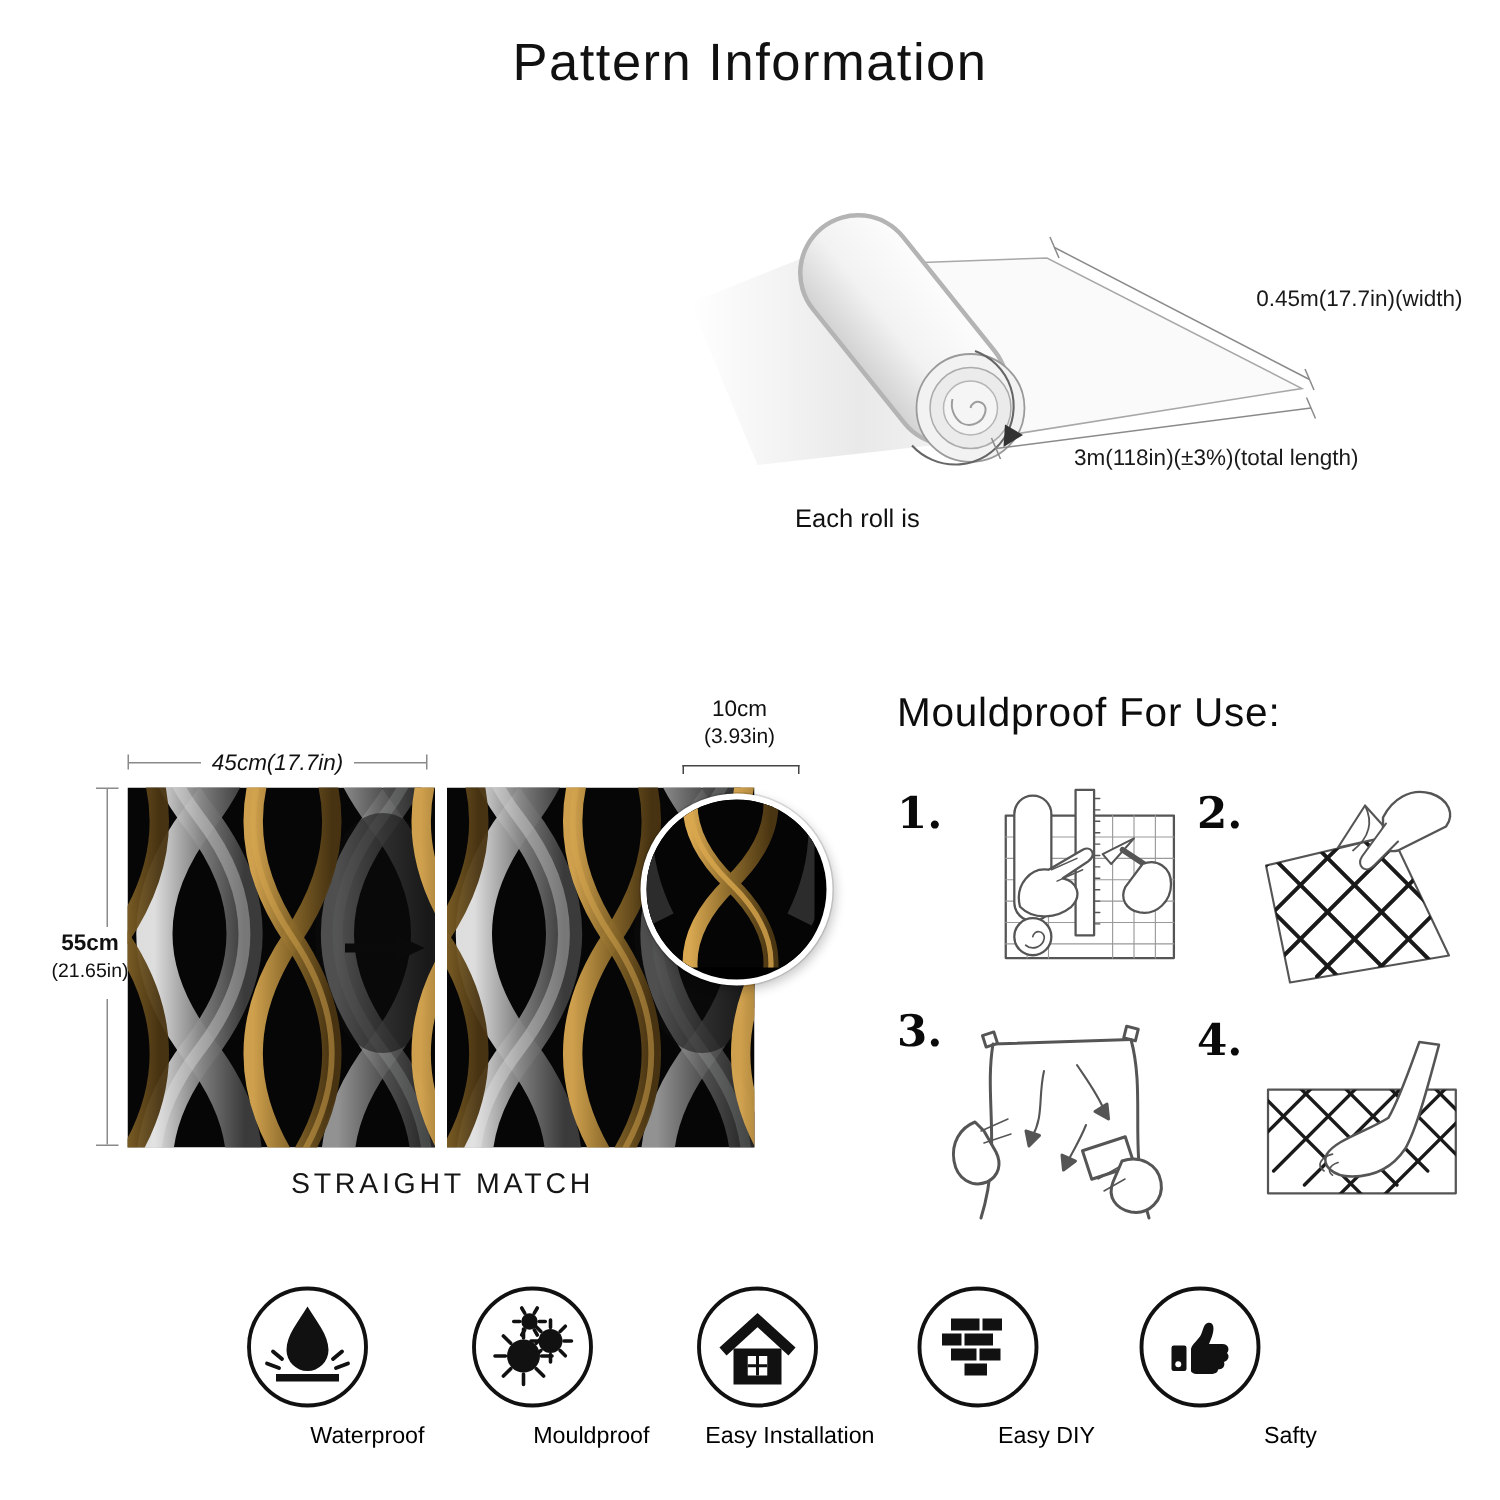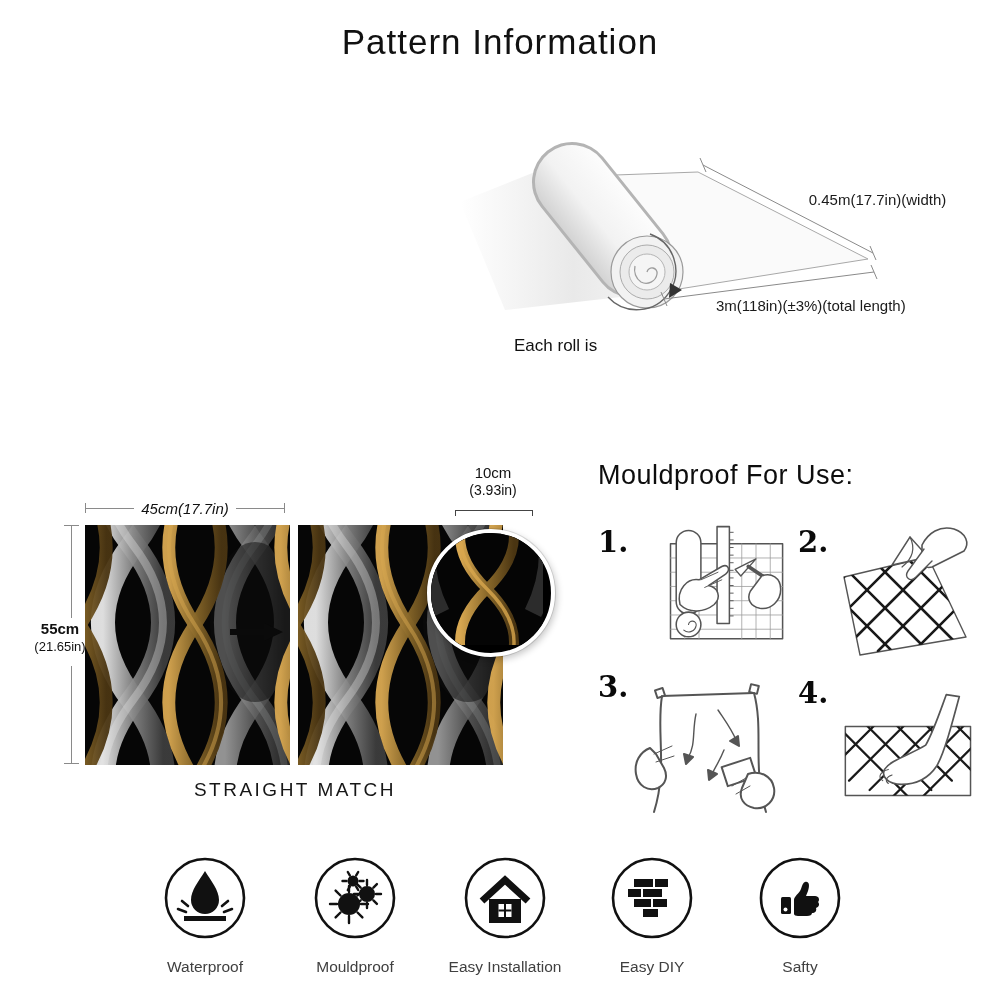--- a/index.html
+++ b/index.html
@@ -1,21 +1,21 @@
 <!DOCTYPE html>
 <html><head>
 <meta charset="utf-8">
 <style>
   html,body{margin:0;padding:0;background:#fff;}
   #canvas{position:relative;width:1000px;height:1000px;background:#fff;overflow:hidden;
           font-family:"Liberation Sans",sans-serif;color:#111;}
   .abs{position:absolute;}
   .page-title{left:0;top:22px;width:1000px;text-align:center;font-size:35px;font-weight:normal;letter-spacing:1px;}
   .dim-text{font-size:15px;color:#1a1a1a;white-space:nowrap;}
-  .roll-info-1{left:514px;top:336px;font-size:17px;}
+  .roll-info-1{left:530px;top:336px;font-size:17px;}
   .roll-info-2{left:530px;top:362px;font-size:16px;}
   
   .panel{left:85px;top:525px;width:205px;height:240px;}
   .panel2{left:298px;top:525px;width:205px;height:240px;}
   .vline{width:0;border-left:1px solid #8a8a8a;left:71px;}
   .htick{height:0;border-top:1px solid #8a8a8a;width:15px;left:64px;}
   .h-label{left:14px;top:620px;width:92px;text-align:center;line-height:1.25;}
   .h-label .l1{font-size:15px;font-weight:bold;}
   .h-label .l2{font-size:13px;}
   .w-bracket{left:85px;top:500px;width:200px;height:16px;display:flex;align-items:center;}
@@ -31,21 +31,21 @@
                 border:4px solid #fff;background:#000;overflow:hidden;z-index:6;
                 box-shadow:0 0 0 1px rgba(0,0,0,.12), 2px 3px 7px rgba(0,0,0,.22);}
   .match-label{left:85px;top:779px;width:420px;text-align:center;font-size:19px;letter-spacing:2.5px;color:#161616;}
   .pattern-arrow{left:230px;top:623px;z-index:3;}
   
   .instr-heading{left:598px;top:460px;font-size:27px;letter-spacing:.5px;color:#0d0d0d;}
   .step-num{font-family:"DejaVu Serif",serif;font-weight:bold;font-size:29px;color:#0a0a0a;}
   .lineart{stroke:#555;stroke-width:2;fill:none;stroke-linecap:round;stroke-linejoin:round;}
   
   .feature{width:156px;text-align:center;}
-  .feature .cap{font-size:15.5px;margin-top:14px;color:#404040;}
+  .feature .cap{font-size:15.5px;margin-top:4px;color:#000000;text-align:right;}
 </style>
 </head>
 <body>
 
 <div id="canvas">
 
   <svg width="0" height="0" style="position:absolute" aria-hidden="true">
     <defs>
       <linearGradient id="gSilver" x1="0" y1="0" x2="1" y2="0">
         <stop offset="0" stop-color="#f0f0f0"></stop>
@@ -110,21 +110,21 @@
     <polygon points="232,168 219,176 220,161" fill="#333"></polygon>
 
     <line x1="253" y1="43" x2="423" y2="131" stroke="#8a8a8a" stroke-width="1"></line>
     <line x1="250" y1="36" x2="256" y2="50" stroke="#8a8a8a" stroke-width="1"></line>
     <line x1="420" y1="124" x2="426" y2="138" stroke="#8a8a8a" stroke-width="1"></line>
 
     <line x1="214" y1="177" x2="424" y2="150" stroke="#8a8a8a" stroke-width="1"></line>
     <line x1="211" y1="170" x2="217" y2="184" stroke="#8a8a8a" stroke-width="1"></line>
     <line x1="421" y1="143" x2="427" y2="157" stroke="#8a8a8a" stroke-width="1"></line>
   </svg>
-  <div class="abs dim-text" style="left:780px;top:191px;width:195px;text-align:center">0.45m(17.7in)(width)</div>
+  <div class="abs dim-text" style="left:780px;top:191px;width:195px;text-align:right">0.45m(17.7in)(width)</div>
   <div class="abs dim-text" style="left:716px;top:297px;width:260px">3m(118in)(±3%)(total length)</div>
   <div class="abs roll-info-1">Each roll is</div>
 
   <div class="abs w-bracket">
     <span class="tick"></span>
     <span class="hline"></span>
     <span class="lbl">45cm(17.7in)</span>
     <span class="hline"></span>
     <span class="tick"></span>
   </div>

